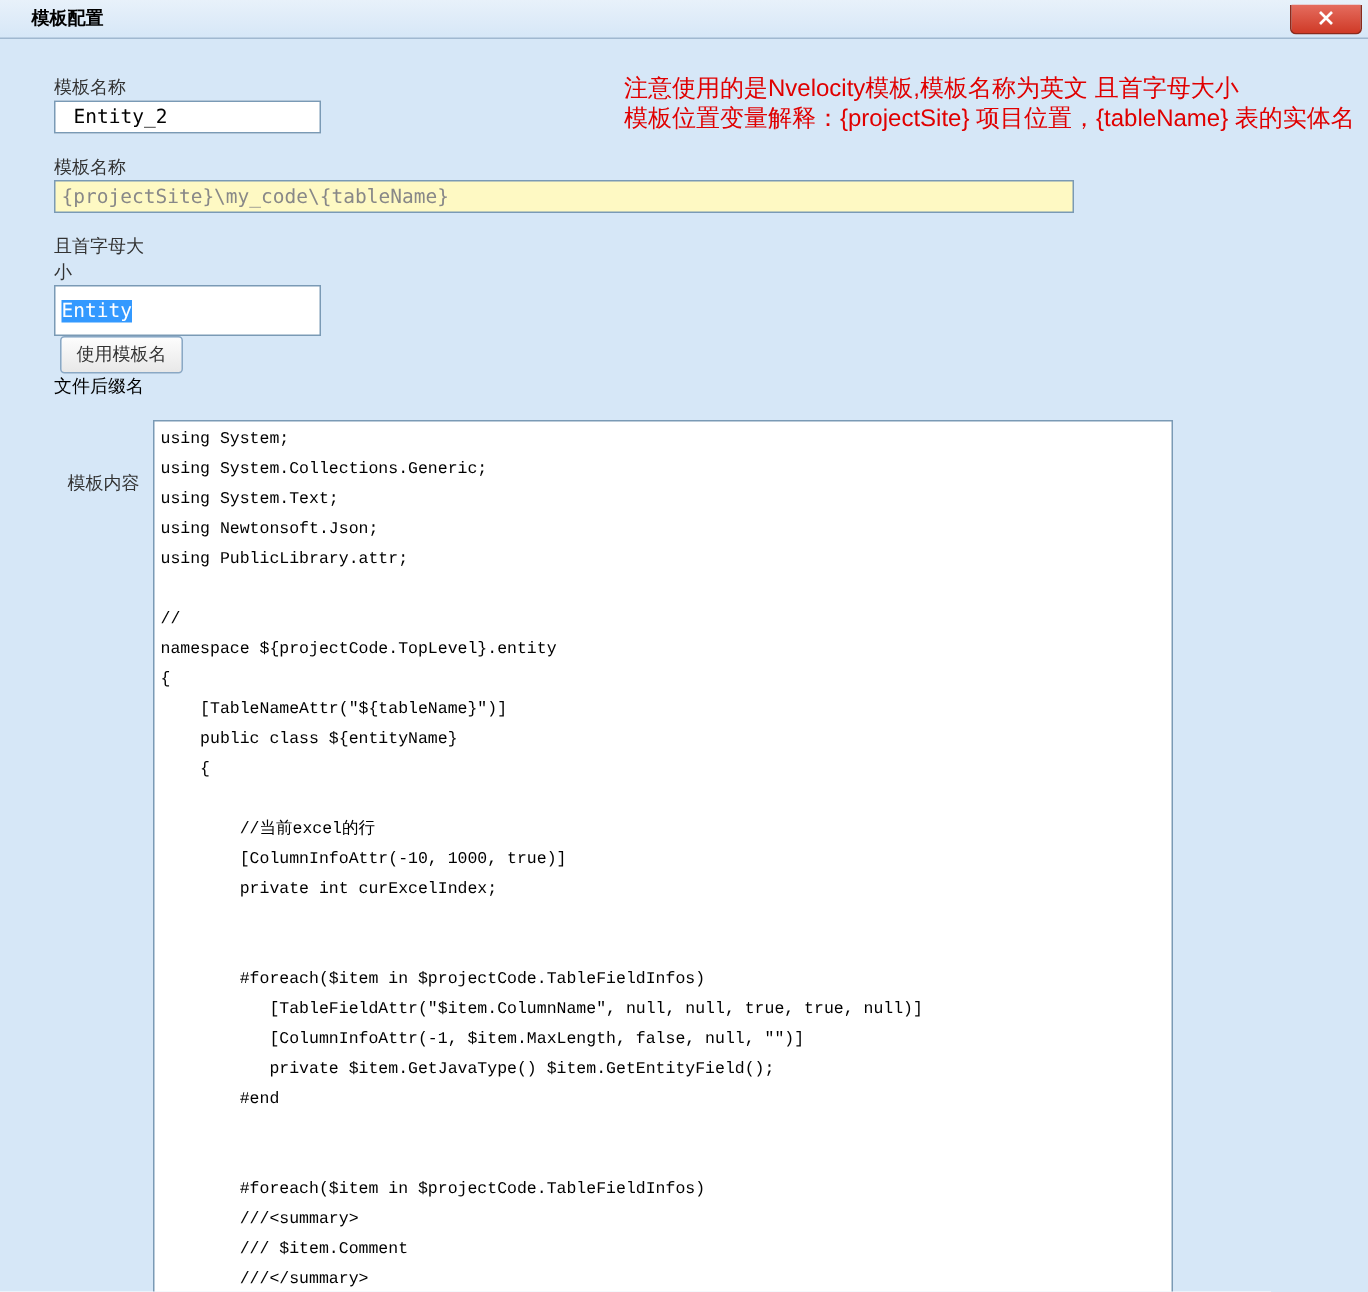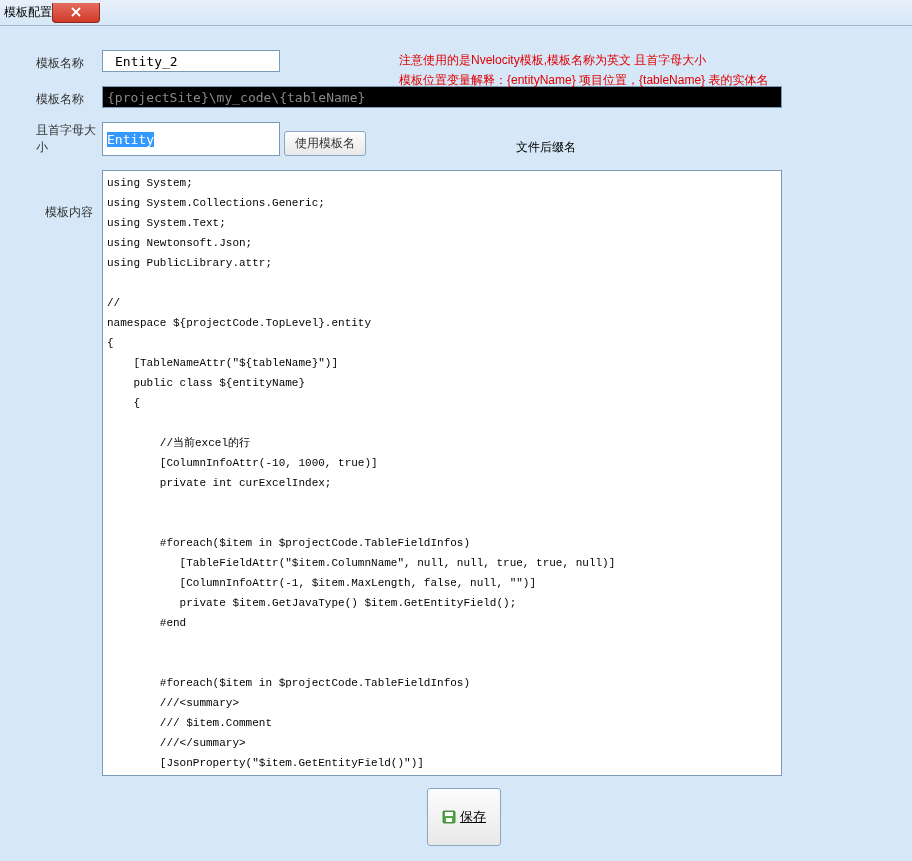--- a/index.html
+++ b/index.html
@@ -9,23 +9,24 @@
       background: #d6e7f7;
       width: 912px;
       height: 861px;
       overflow: hidden;
     }
     .titlebar {
       height: 26px;
       background: linear-gradient(to bottom, #e8f1fa, #d6e7f7);
       display: flex;
       align-items: center;
-      justify-content: flex-start;
-      padding-left: 4px;
+      justify-content: space-between;
+      padding-left: 21px;
       border-bottom: 1px solid #a0b8d0;
+      font-weight: bold;
     }
     .titlebar-text { font-size: 12px; color: #000; }
     .close-btn {
       width: 48px;
       height: 20px;
       background: linear-gradient(to bottom, #e56d5f, #cf3a27);
       border: 1px solid #8b2a1c;
       border-top: none;
       border-radius: 0 0 4px 4px;
       display: flex;
@@ -34,22 +35,23 @@
       margin-right: 4px;
       cursor: pointer;
     }
     .close-btn svg { width: 12px; height: 12px; }
     .content {
       padding: 24px 20px 10px 36px;
       position: relative;
     }
     .row {
       display: flex;
-      align-items: flex-end;
+      align-items: flex-start;
       margin-bottom: 14px;
+      flex-direction: column;
     }
     .label {
       width: 66px;
       color: #333;
     }
     .input-text {
       border: 1px solid #7a9ab5;
       padding: 2px 4px;
       font-family: Consolas, monospace;
       font-size: 13px;
@@ -58,21 +60,21 @@
     }
     .selected-span {
       background: #3399ff;
       color: #fff;
       font-family: Consolas, monospace;
       font-size: 13px;
     }
     .input-name { width: 178px; padding-left: 12px; }
     .input-path {
       width: 680px;
-      background: #000000;
+      background: #fef9c3;
       color: #888;
     }
     .input-overlay {
       width: 178px;
       border: 1px solid #7a9ab5;
       background: #fff;
       height: 22px;
       display: flex;
       align-items: center;
       padding: 16px 4px;
@@ -83,38 +85,37 @@
       background: linear-gradient(to bottom, #fdfdfd, #e8e8e8);
       border: 1px solid #8aa8c4;
       border-radius: 3px;
       font-size: 12px;
       cursor: pointer;
       color: #333;
     }
     .ext-group {
       display: flex;
       align-items: center;
-      margin-left: 150px;
     }
     .ext-label { margin-right: 10px; }
     .ext-select {
       width: 205px;
       border: 1px solid #7a9ab5;
       padding: 2px 4px;
       font-family: Consolas, monospace;
       font-size: 13px;
       height: 22px;
       background: #fff;
     }
     .notice {
       position: absolute;
       top: 24px;
-      left: 399px;
+      left: 416px;
       color: #e00000;
-      font-size: 12px;
+      font-size: 16px;
       line-height: 20px;
     }
     .code-area {
       margin-top: 10px;
       display: flex;
       align-items: flex-start;
     }
     .code-label {
       width: 66px;
       color: #333;
@@ -173,21 +174,21 @@
     <svg viewBox="0 0 12 12">
       <path d="M2 2 L10 10 M10 2 L2 10" stroke="#fff" stroke-width="1.8" fill="none"></path>
     </svg>
   </div>
 </div>
 
 <div class="content">
 
   <div class="notice">
     <div>注意使用的是Nvelocity模板,模板名称为英文 且首字母大小</div>
-    <div>模板位置变量解释：{entityName} 项目位置，{tableName} 表的实体名</div>
+    <div>模板位置变量解释：{projectSite} 项目位置，{tableName} 表的实体名</div>
   </div>
 
   <div class="row">
     <span class="label">模板名称</span>
     <input class="input-text input-name" type="text" value="Entity_2" style="">
   </div>
 
   <div class="row">
     <span class="label">模板名称</span>
     <input class="input-text input-path" type="text" readonly="" value="{projectSite}\my_code\{tableName}" style="">

